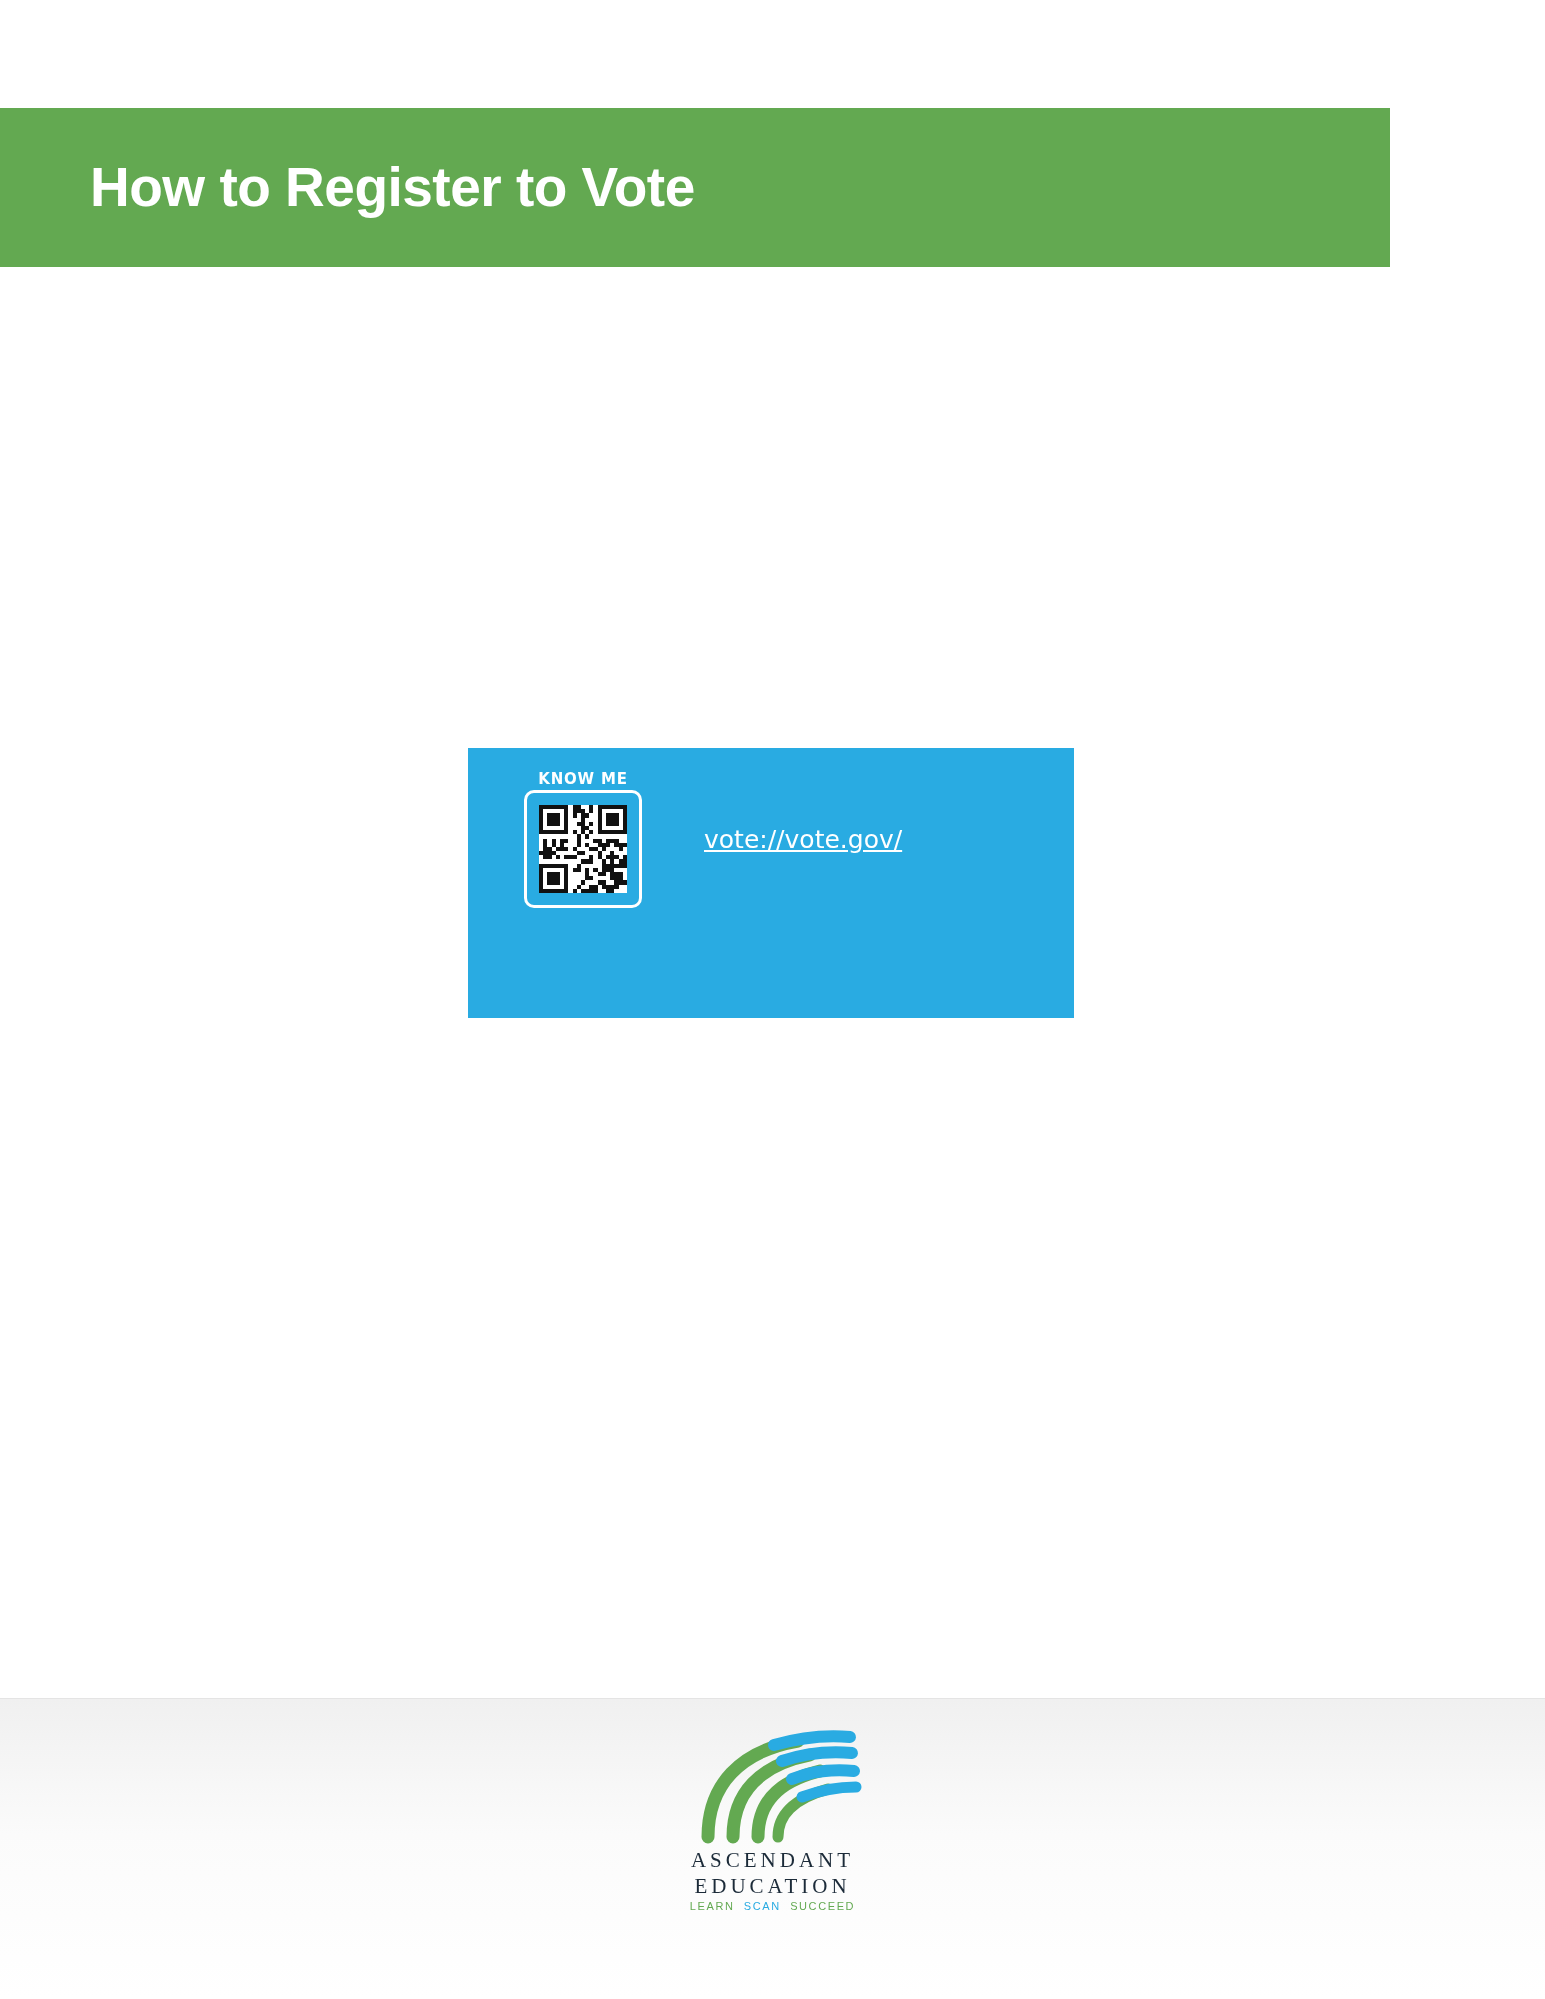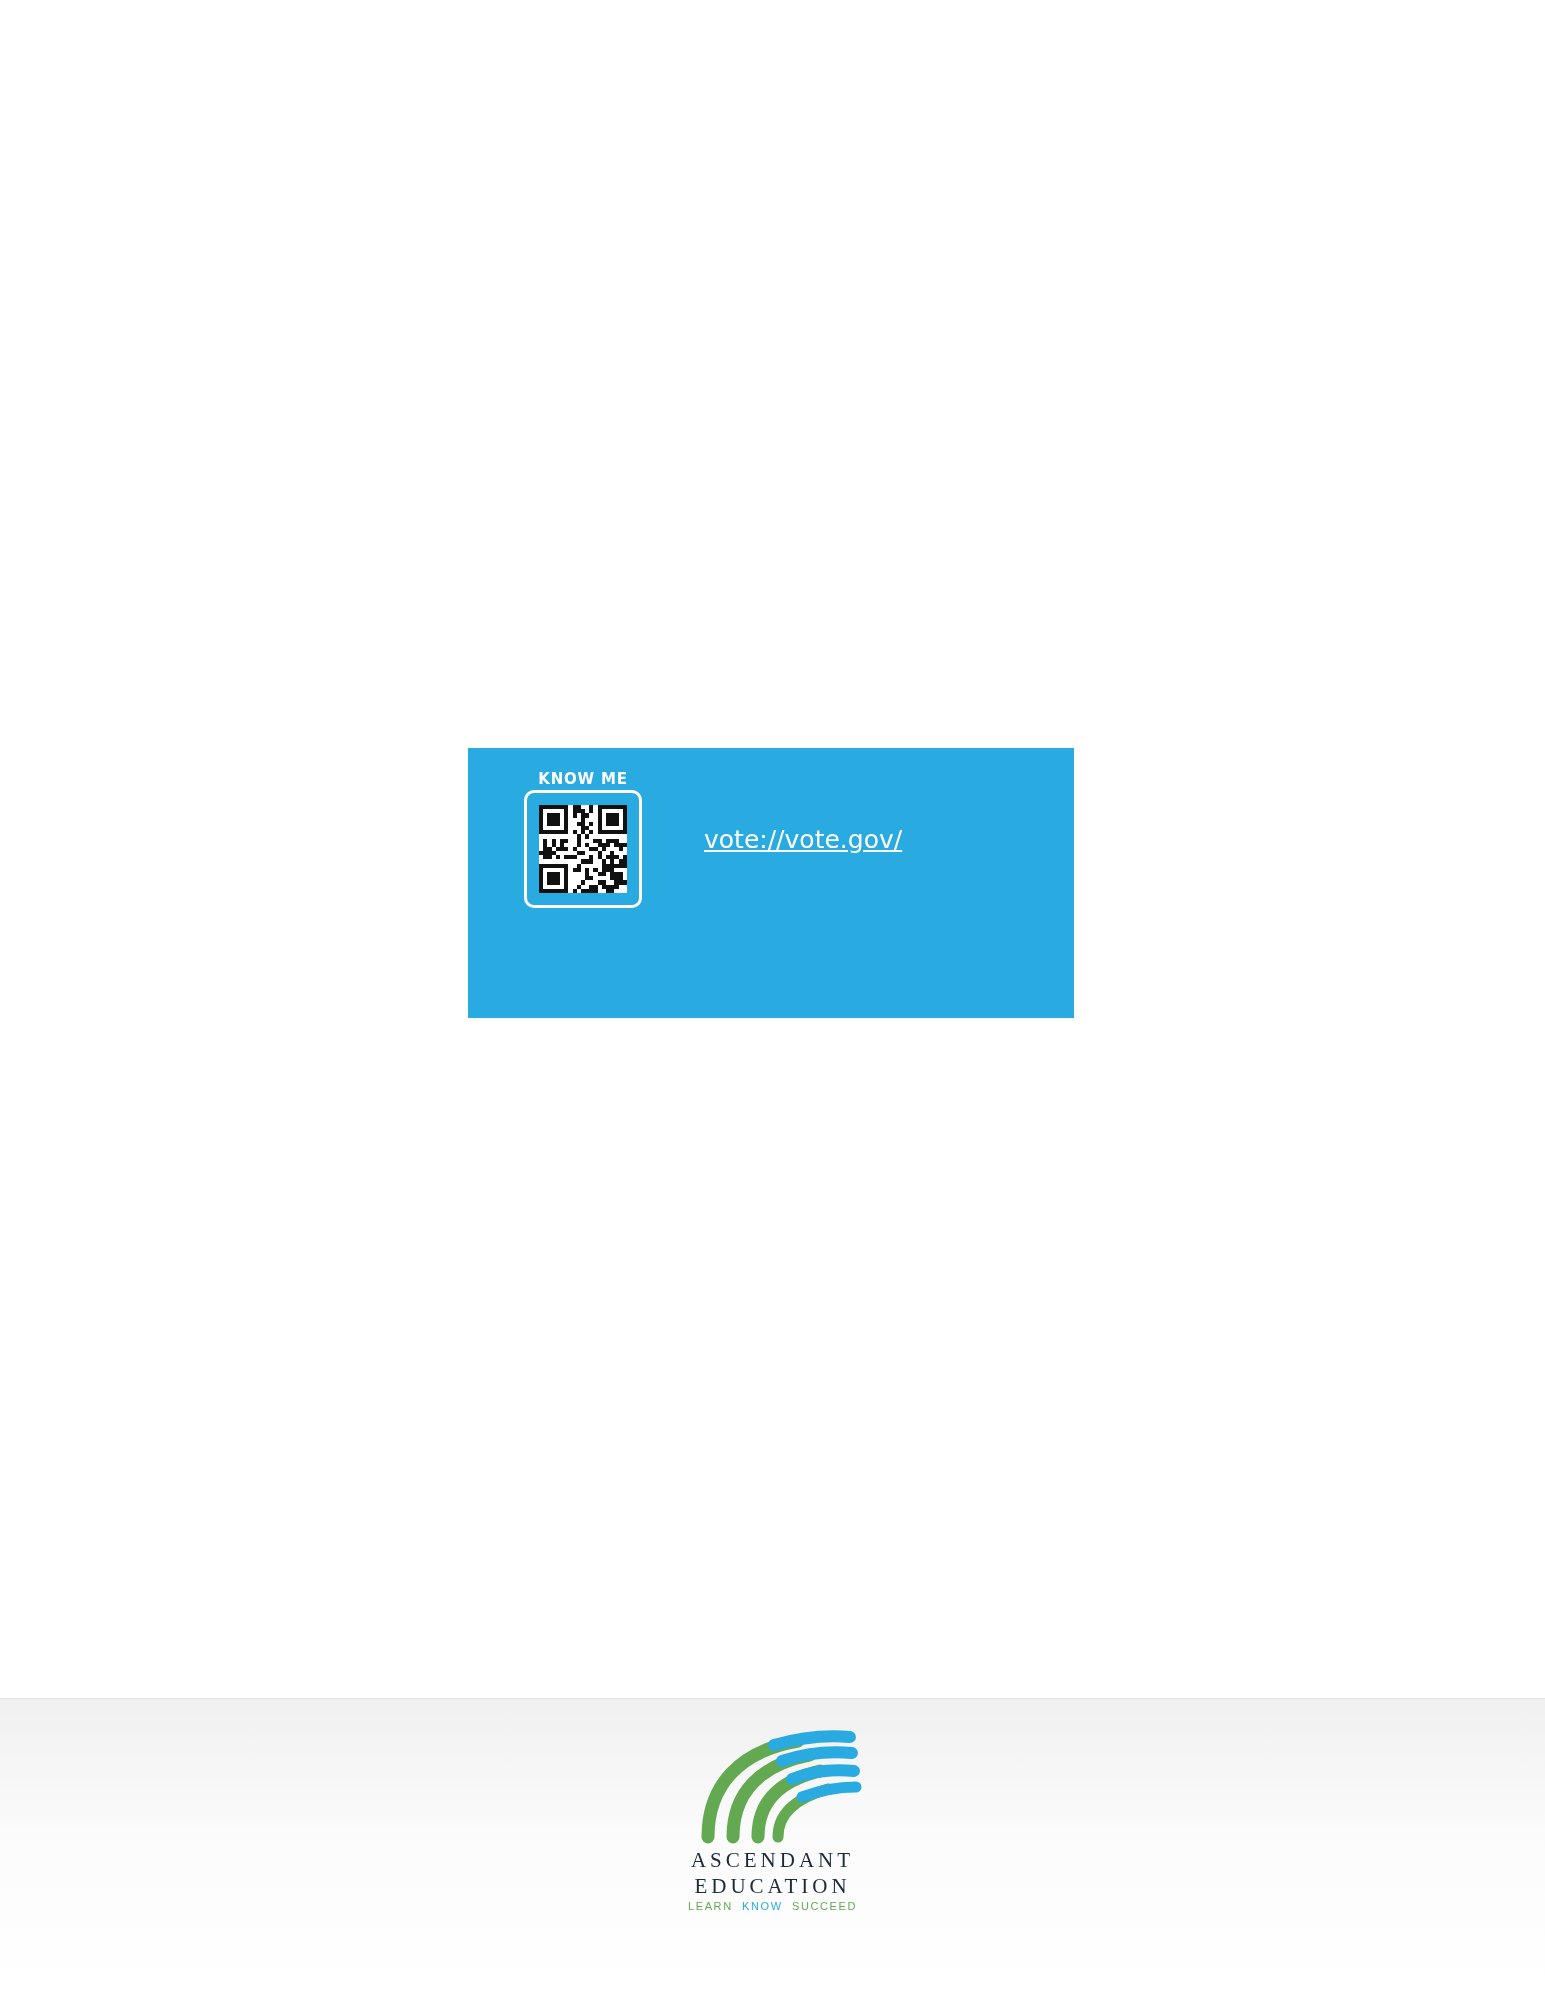--- a/index.html
+++ b/index.html
@@ -170,20 +170,23 @@
     font-size: 27px;
     color: #2f6b33;
     letter-spacing: 0.2px;
   }
 </style>
 </head>
 <body>
 
 <div class="page">
 
+  <div class="header-banner">
+    <div class="header-title">How to Register to Vote</div>
+  </div>
 
 
   <div class="qr-box">
     <div class="qr-row">
       <div class="qr-graphic">
         <div class="scan-me">KNOW ME</div>
         <div class="qr-frame">
           <div class="qr-code" id="qr">
               <i></i>
               <i></i>
@@ -645,18 +648,18 @@
             <path d="M96 20 C124 12 150 10 172 12" stroke="#29abe2" stroke-width="12"></path>
             <path d="M104 36 C128 28 152 26 174 28" stroke="#29abe2" stroke-width="12"></path>
             <path d="M114 54 C134 46 154 44 176 46" stroke="#29abe2" stroke-width="12"></path>
             <path d="M124 72 C140 66 158 62 178 62" stroke="#29abe2" stroke-width="11"></path>
           </g>
         </svg>
       </div>
       <div class="logo-name">ASCENDANT</div>
       <div class="logo-name">EDUCATION</div>
       <div class="logo-tag">
-        <span>LEARN</span>&nbsp;&nbsp;<span class="blue">KNOW</span>&nbsp;&nbsp;<span>SUCCEED</span>
+        <span>LEARN</span>&nbsp;&nbsp;<span class="blue">SCAN</span>&nbsp;&nbsp;<span>SUCCEED</span>
       </div>
     </div>
   </div>
 
 </div>
 
 </body></html>

